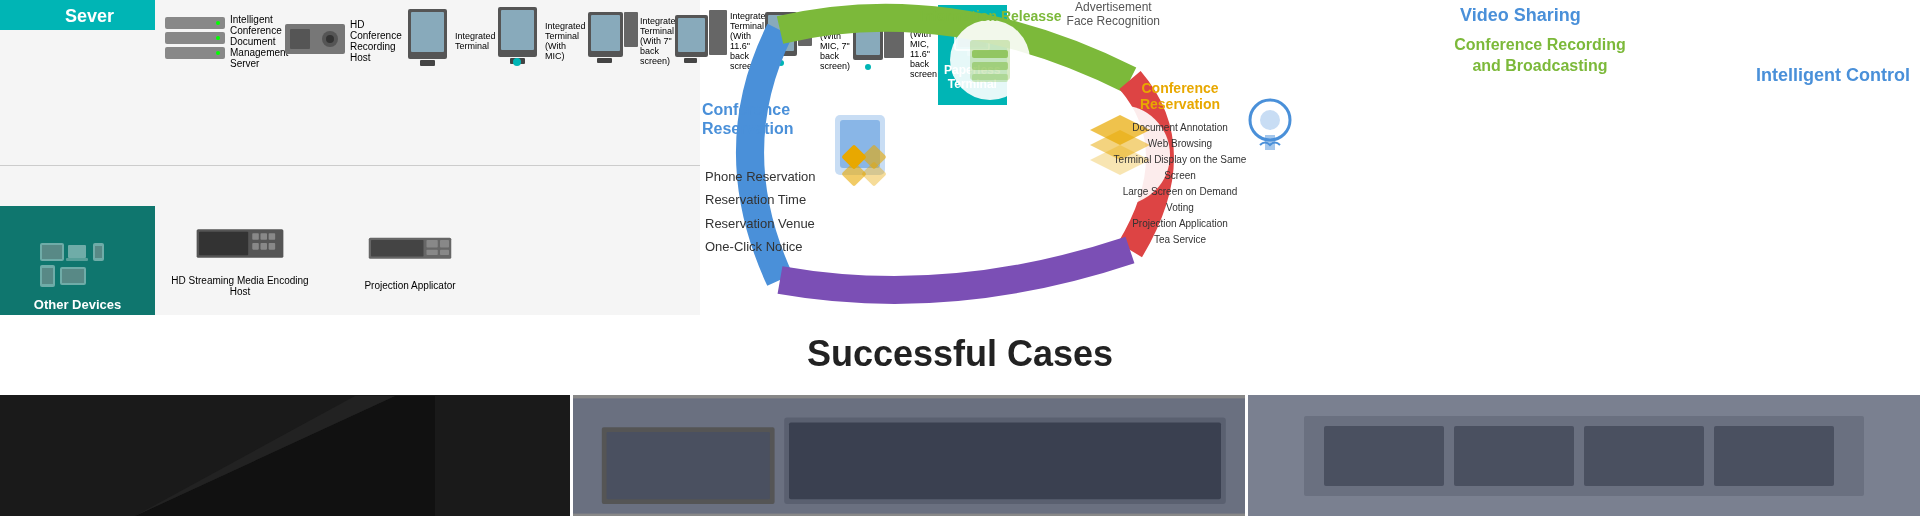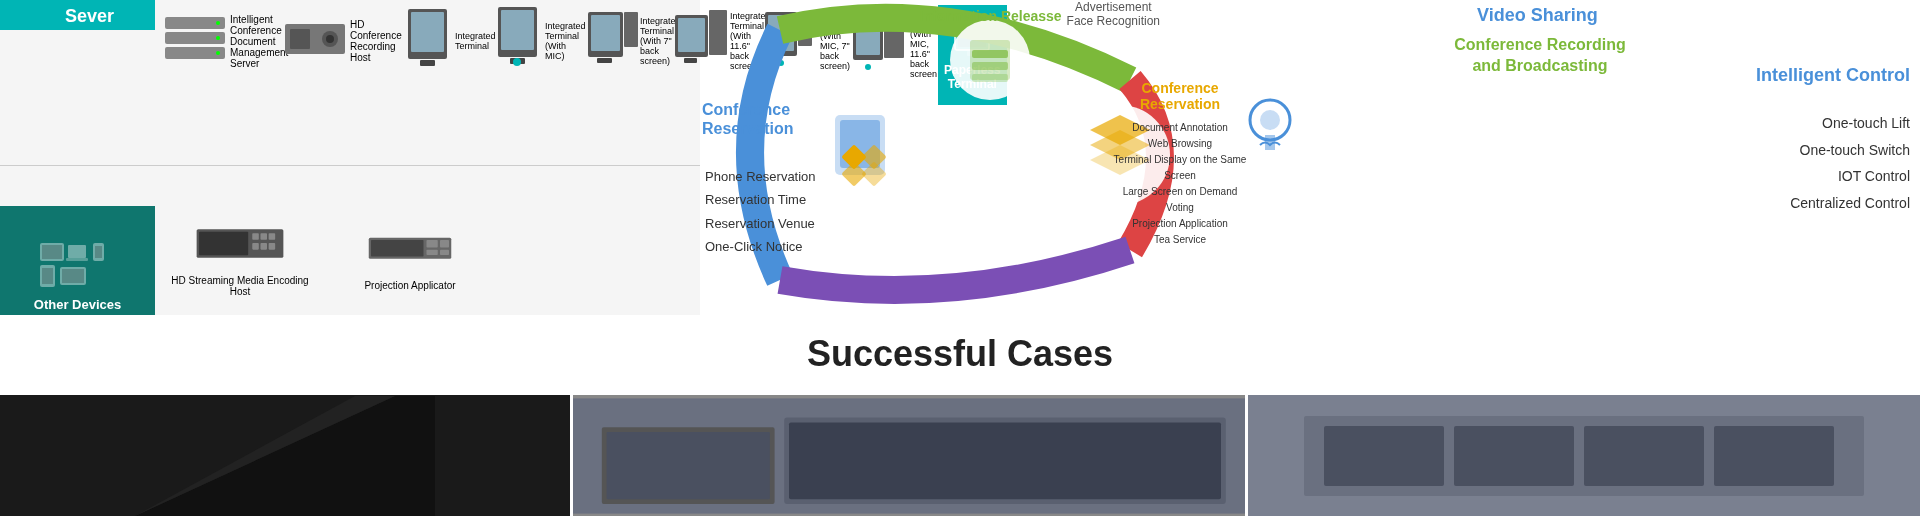--- a/index.html
+++ b/index.html
@@ -390,38 +390,32 @@
     <div>Phone Reservation</div>
     <div>Reservation Time</div>
     <div>Reservation Venue</div>
     <div>One-Click Notice</div>
   </div>
 
 </div>
 
 <div style="position:absolute;left:1360px;top:0;width:560px;min-height:310px;">
 
-  <div style="color:#4a90d9;font-size:18px;font-weight:bold;position:absolute;left:100px;top:5px;margin-left:17px;">
+  <div style="color:#4a90d9;font-size:18px;font-weight:bold;position:absolute;left:100px;top:5px;">
     <span>Video Sharing</span>
   </div>
 
   <div style="position:absolute;left:80px;top:35px;color:#7cb93a;font-size:16px;font-weight:bold;width:200px;line-height:1.3;text-align:center;">
     <span>Conference Recording and Broadcasting</span>
   </div>
 
   <div style="position:absolute;right:10px;top:65px;color:#4a90d9;font-size:18px;font-weight:bold;text-align:right;margin-left:40px;">
     <span>Intelligent Control</span>
   </div>
 
-  <div style="position:absolute;right:10px;top:110px;font-size:14px;color:#333;text-align:right;line-height:1.9;">
-    <div>One-touch Lift</div>
-    <div>One-touch Switch</div>
-    <div>IOT Control</div>
-    <div>Centralized Control</div>
-  </div>
 </div>
 
 <div style="position:absolute;top:315px;left:0;width:1920px;text-align:center;background:#fff;padding:18px 12px 12px;">
   <h2 style="font-size:36px;font-weight:900;color:#222;">Successful Cases</h2>
 </div>
 
 <div style="position:absolute;top:395px;left:0;width:1920px;height:121px;display:flex;background:#aaa;">
 
   <div style="width:570px;background:#1a1a1a;display:flex;align-items:center;justify-content:center;">
 

